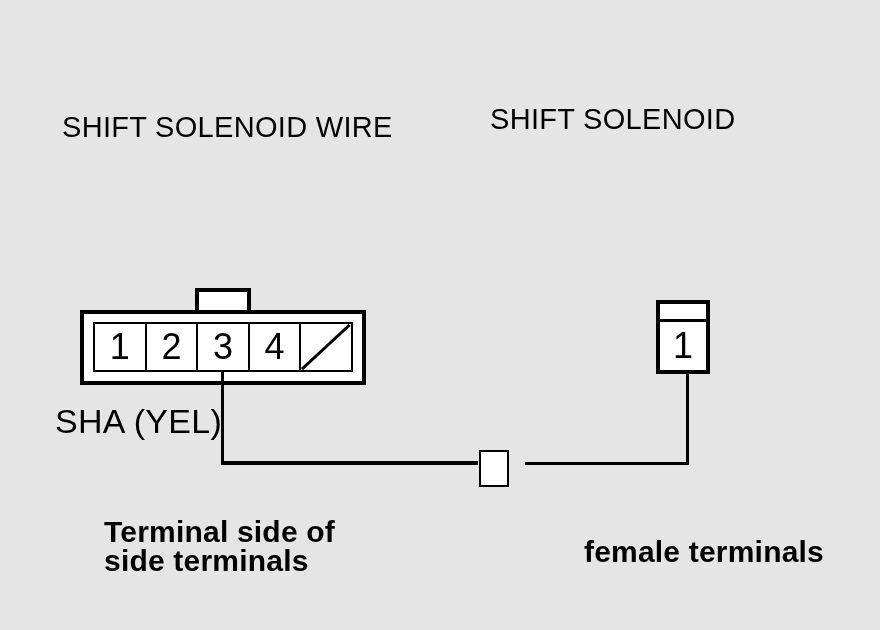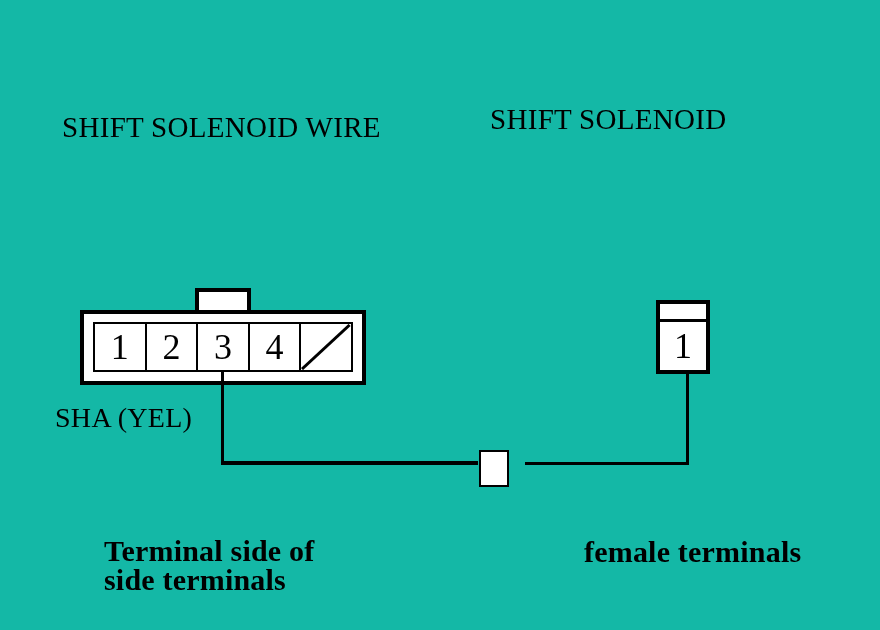--- a/index.html
+++ b/index.html
@@ -4,22 +4,22 @@
 <style>
   html, body {
     margin: 0;
     padding: 0;
     background: #ffffff;
   }
   .canvas {
     position: relative;
     width: 880px;
     height: 630px;
-    background: #14b8a6;
-    font-family: Liberation Serif, serif;
+    background: #e5e5e5;
+    font-family: Liberation Sans, sans-serif;
     color: #000000;
     overflow: hidden;
   }
   .abs { position: absolute; }
 
   
   .title {
     font-size: 29px;
     line-height: 30px;
     font-weight: 400;
@@ -58,21 +58,21 @@
     justify-content: center;
     font-size: 36px;
     font-weight: 400;
   }
   .cell:last-child { border-right: none; }
   .cell svg { display: block; width: 100%; height: 100%; }
 
   
   .wire-label {
     left: 55px; top: 402px;
-    font-size: 28px;
+    font-size: 34px;
     font-weight: 400;
     letter-spacing: 0.3px;
     white-space: nowrap;
   }
 
   
   .wire { background: #000; }
   .wire-v1 { left: 221px; top: 372px; width: 3px;  height: 92px; }
   .wire-h1 { left: 221px; top: 461px; width: 257px; height: 4px; }
   .wire-h2 { left: 525px; top: 462px; width: 164px; height: 3px; }
@@ -108,21 +108,21 @@
   }
 
   
   .caption {
     font-size: 30px;
     line-height: 29px;
     font-weight: 700;
     letter-spacing: 0.2px;
     white-space: nowrap;
   }
-  .caption-left  { left: 104px; top: 536px; }
+  .caption-left  { left: 104px; top: 517px; }
   .caption-right { left: 584px; top: 537px; }
 </style>
 </head>
 <body>
 
 <div class="canvas">
 
   <div class="abs title title-left">
     <div>SHIFT SOLENOID WIRE</div>
   </div>

